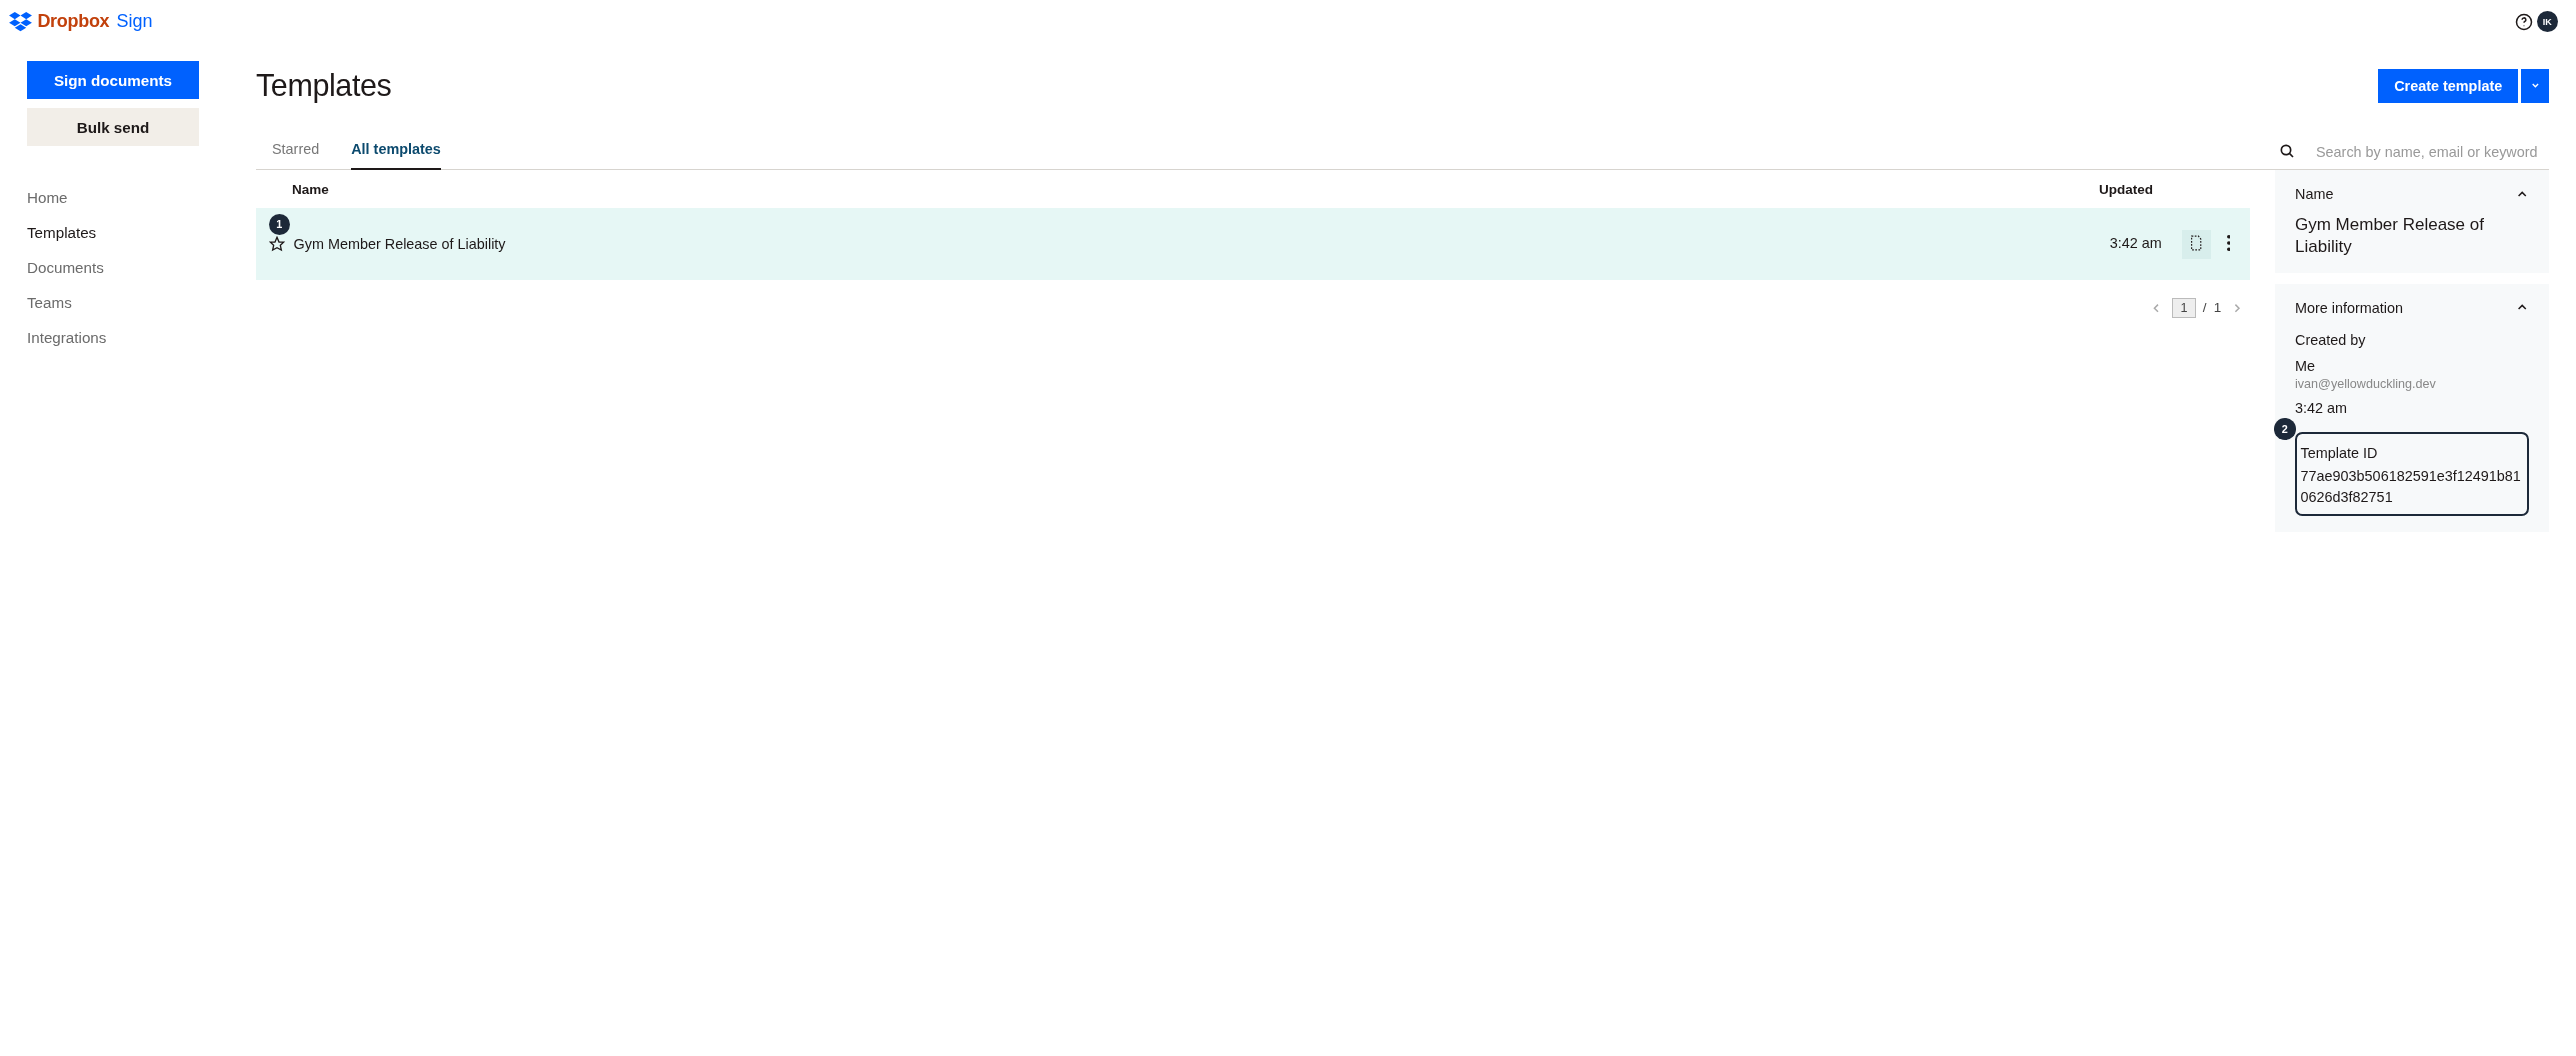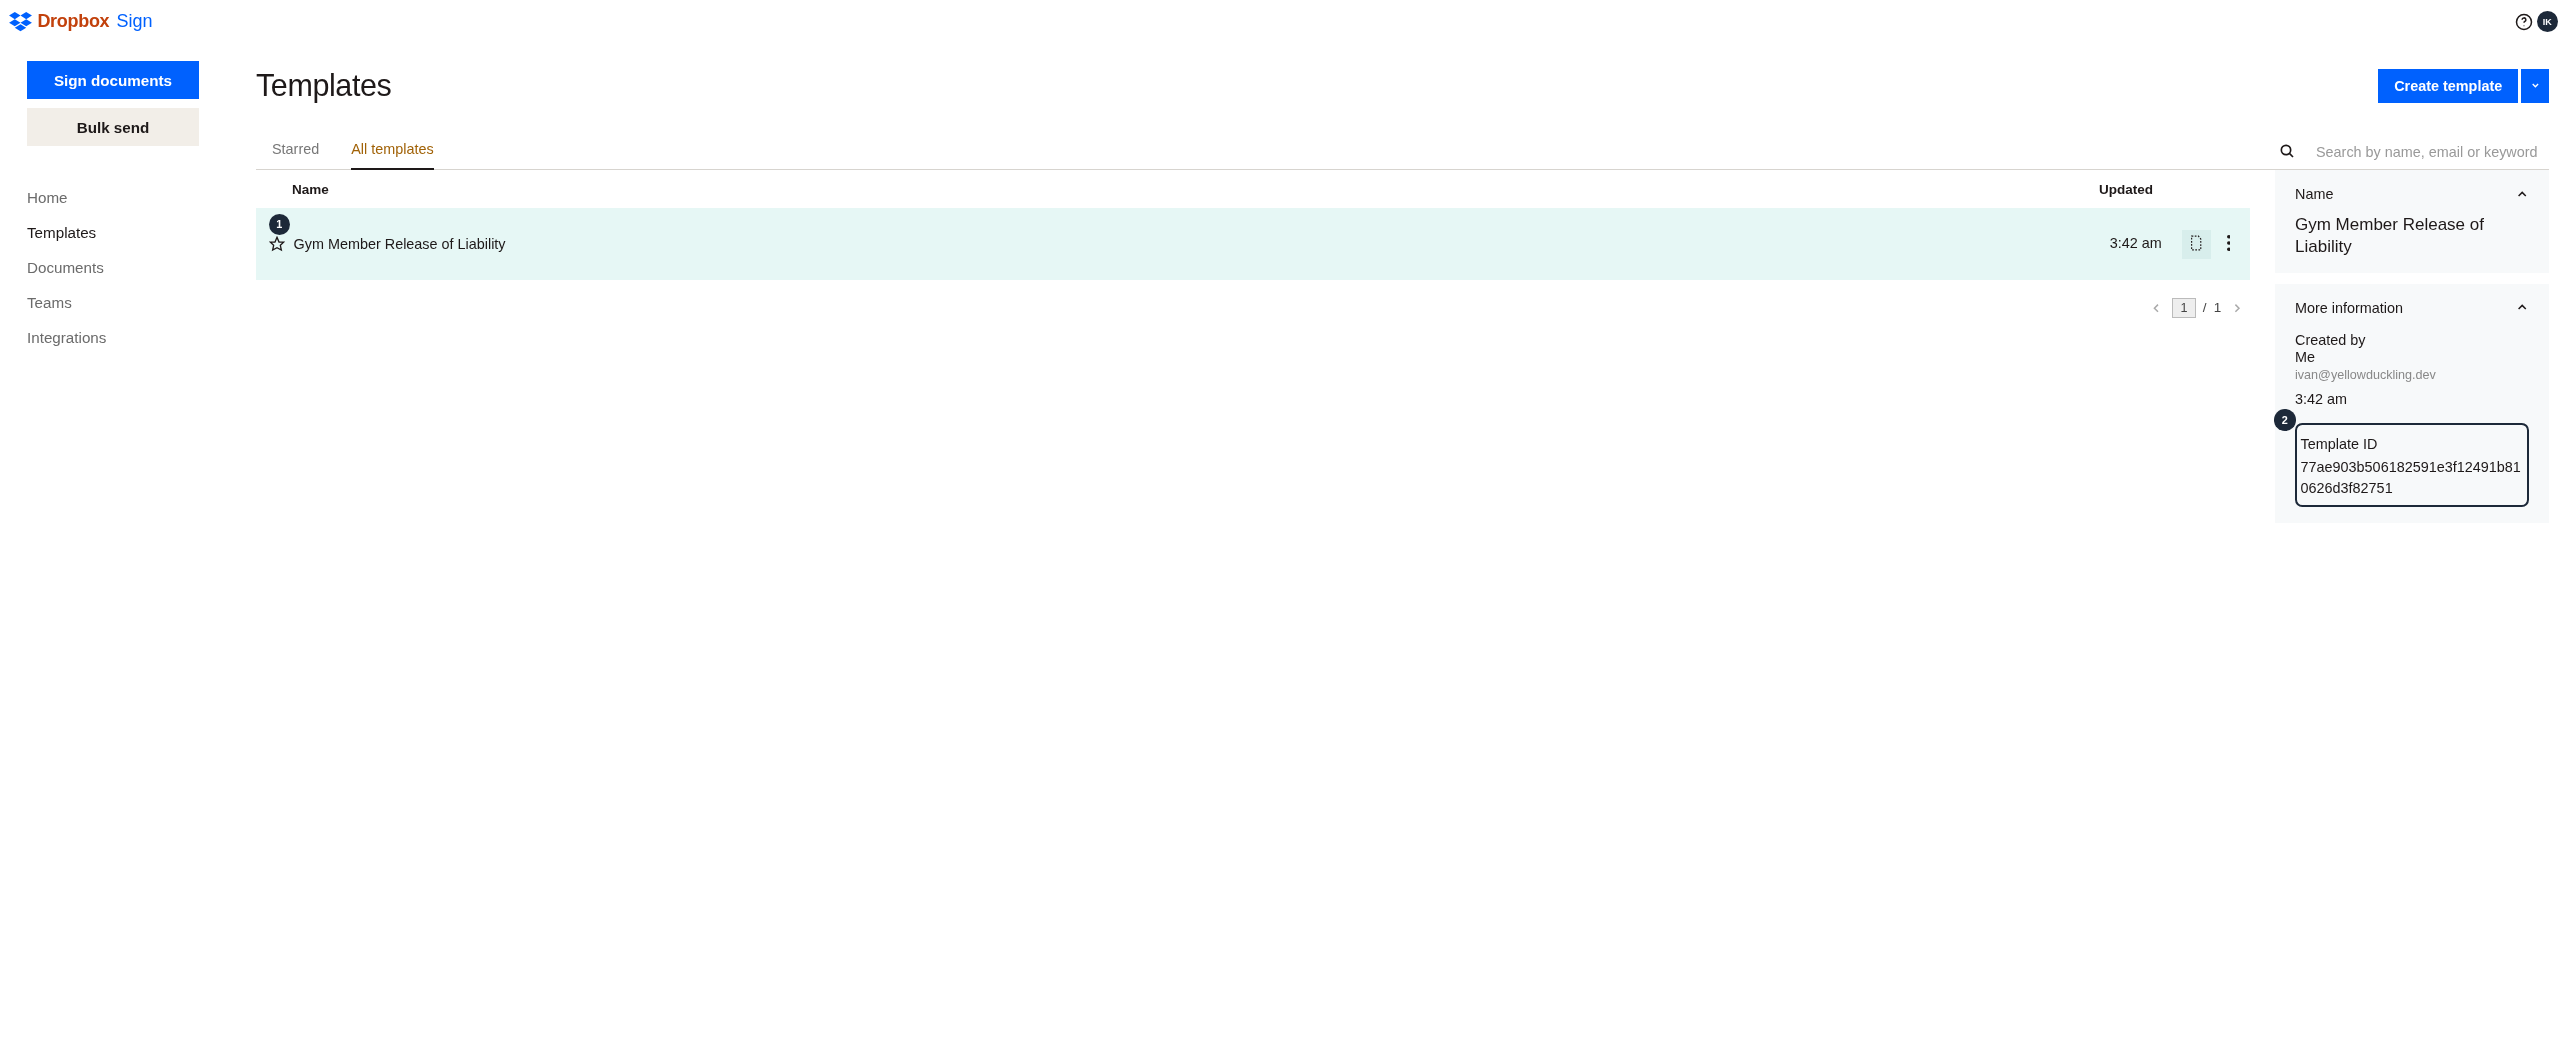--- a/index.html
+++ b/index.html
@@ -163,22 +163,22 @@
     gap: 32px;
     padding-left: 16px;
   }
   .tab {
     padding: 7.2px 0 10.8px 0;
     font-size: 14.4px;
     color: #777;
     cursor: pointer;
   }
   .tab.active {
-    color: #a16207;
-    font-weight: 400;
+    color: #0c4a6e;
+    font-weight: 700;
     border-bottom: 2.7px solid #1e1919;
     margin-bottom: -0.9px;
   }
   .search-wrap {
     display: flex;
     align-items: center;
     gap: 21px;
     padding-bottom: 7.2px;
   }
   .search-input {
@@ -306,21 +306,21 @@
     color: #1e1919;
   }
   .panel-value {
     font-size: 17px;
     margin-top: 12.6px;
     line-height: 1.25;
   }
   .panel-chevron { cursor: pointer; display:inline-flex; }
   .info-block { margin-top: 16px; position: relative; }
   .info-label { font-size: 14.4px; font-weight: 400; }
-  .info-text { font-size: 14.4px; margin-top: 1px; }
+  .info-text { font-size: 14.4px; margin-top: 10px; }
   .info-sub { font-size: 12.6px; color: #888; margin-top: 3.6px; }
   .tid-box {
     border: 2.7px solid #1d2939;
     border-radius: 7.2px;
     padding: 10.8px 3.6px 7.2px 3.6px;
     margin-top: 16px;
     position: relative;
   }
   .tid-value {
     font-size: 14.4px;

